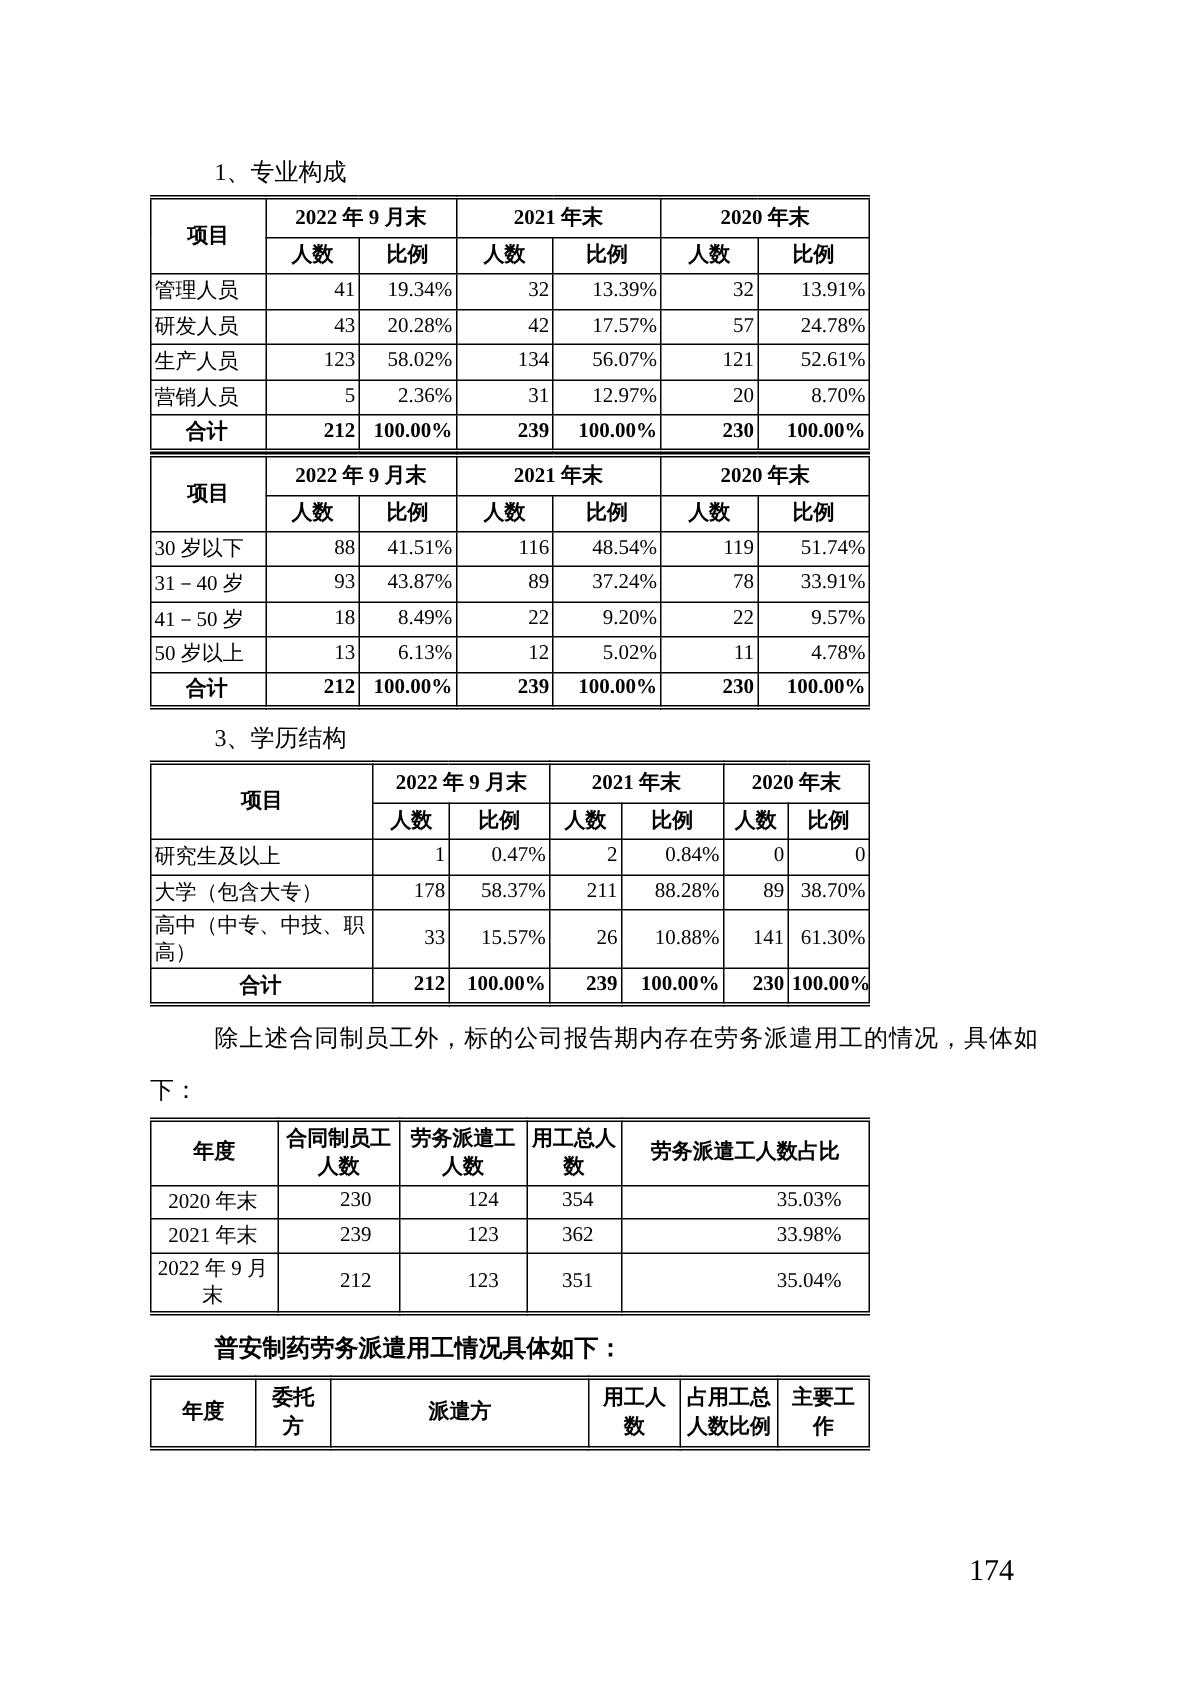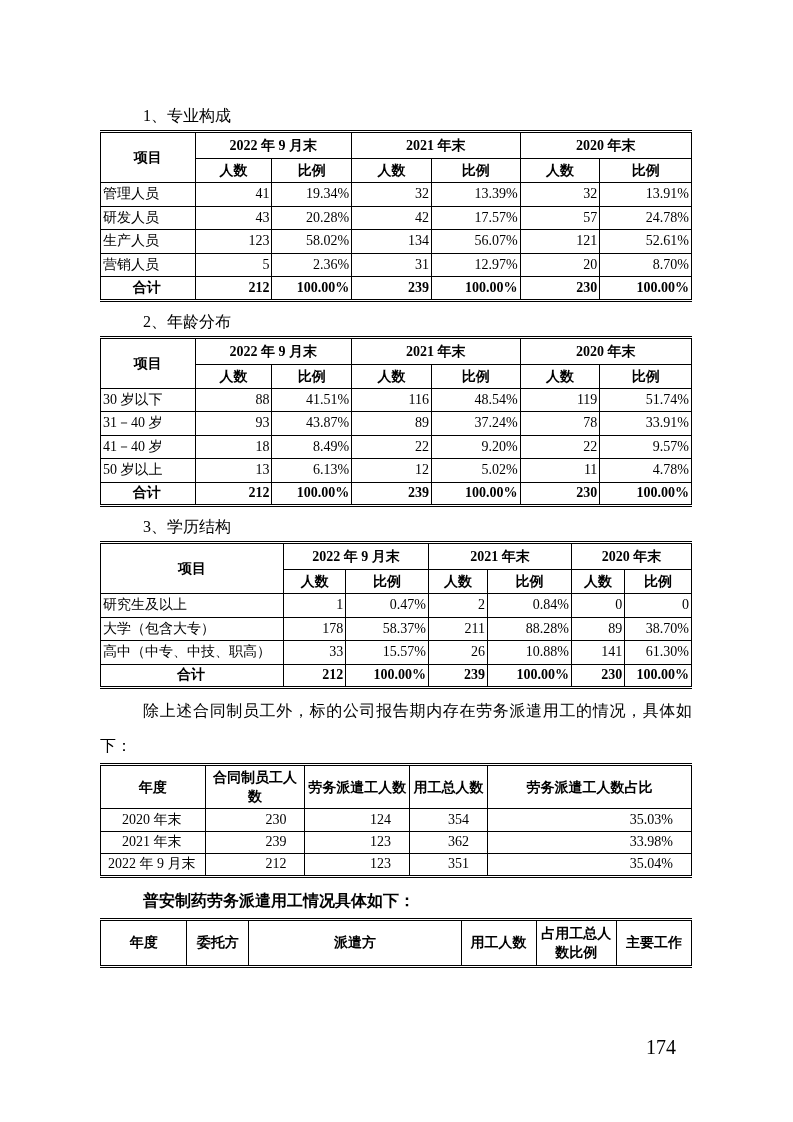--- a/index.html
+++ b/index.html
@@ -22,21 +22,21 @@
   }
   h3.sec {
     font-size: 16px;
     font-weight: normal;
     line-height: 28px;
     text-indent: 43px;
     margin-top: 6px;
   }
 
   table.doc-table {
-    width: 592px;
+    width: 480px;
     border-collapse: collapse;
     table-layout: fixed;
     border-top: 3px double #000;
     border-bottom: 3px double #000;
     margin-top: 0;
   }
   table.doc-table th, table.doc-table td {
     border: 1px solid #000;
     font-size: 14px;
     overflow: hidden;
@@ -148,21 +148,20 @@
             <td class="num">212</td>
             <td class="num">100.00%</td>
             <td class="num">239</td>
             <td class="num">100.00%</td>
             <td class="num">230</td>
             <td class="num">100.00%</td>
           </tr>
         </tbody>
       </table>
 
-    <h3 class="sec gap-sm">2、年龄分布</h3>
     <table class="doc-table grouped">
         <colgroup>
           <col style="width: 16%;">
           <col style="width: 13%;">
           <col style="width: 13.5%;">
           <col style="width: 13.5%;">
           <col style="width: 15%;">
           <col style="width: 13.5%;">
           <col style="width: 15.5%;">
         </colgroup>
@@ -195,21 +194,21 @@
           <tr>
             <td class="label">31－40 岁</td>
             <td class="num">93</td>
             <td class="num">43.87%</td>
             <td class="num">89</td>
             <td class="num">37.24%</td>
             <td class="num">78</td>
             <td class="num">33.91%</td>
           </tr>
           <tr>
-            <td class="label">41－40 岁</td>
+            <td class="label">41－50 岁</td>
             <td class="num">18</td>
             <td class="num">8.49%</td>
             <td class="num">22</td>
             <td class="num">9.20%</td>
             <td class="num">22</td>
             <td class="num">9.57%</td>
           </tr>
           <tr>
             <td class="label">50 岁以上</td>
             <td class="num">13</td>

